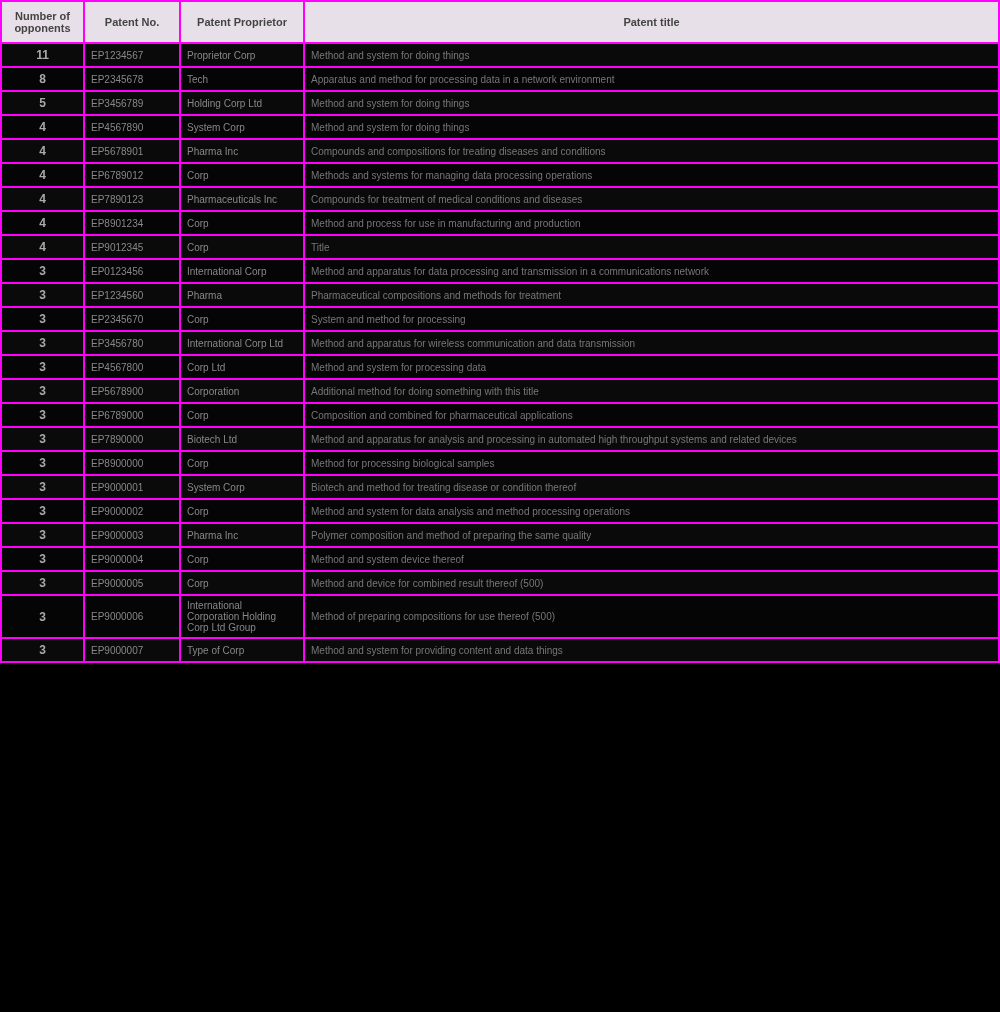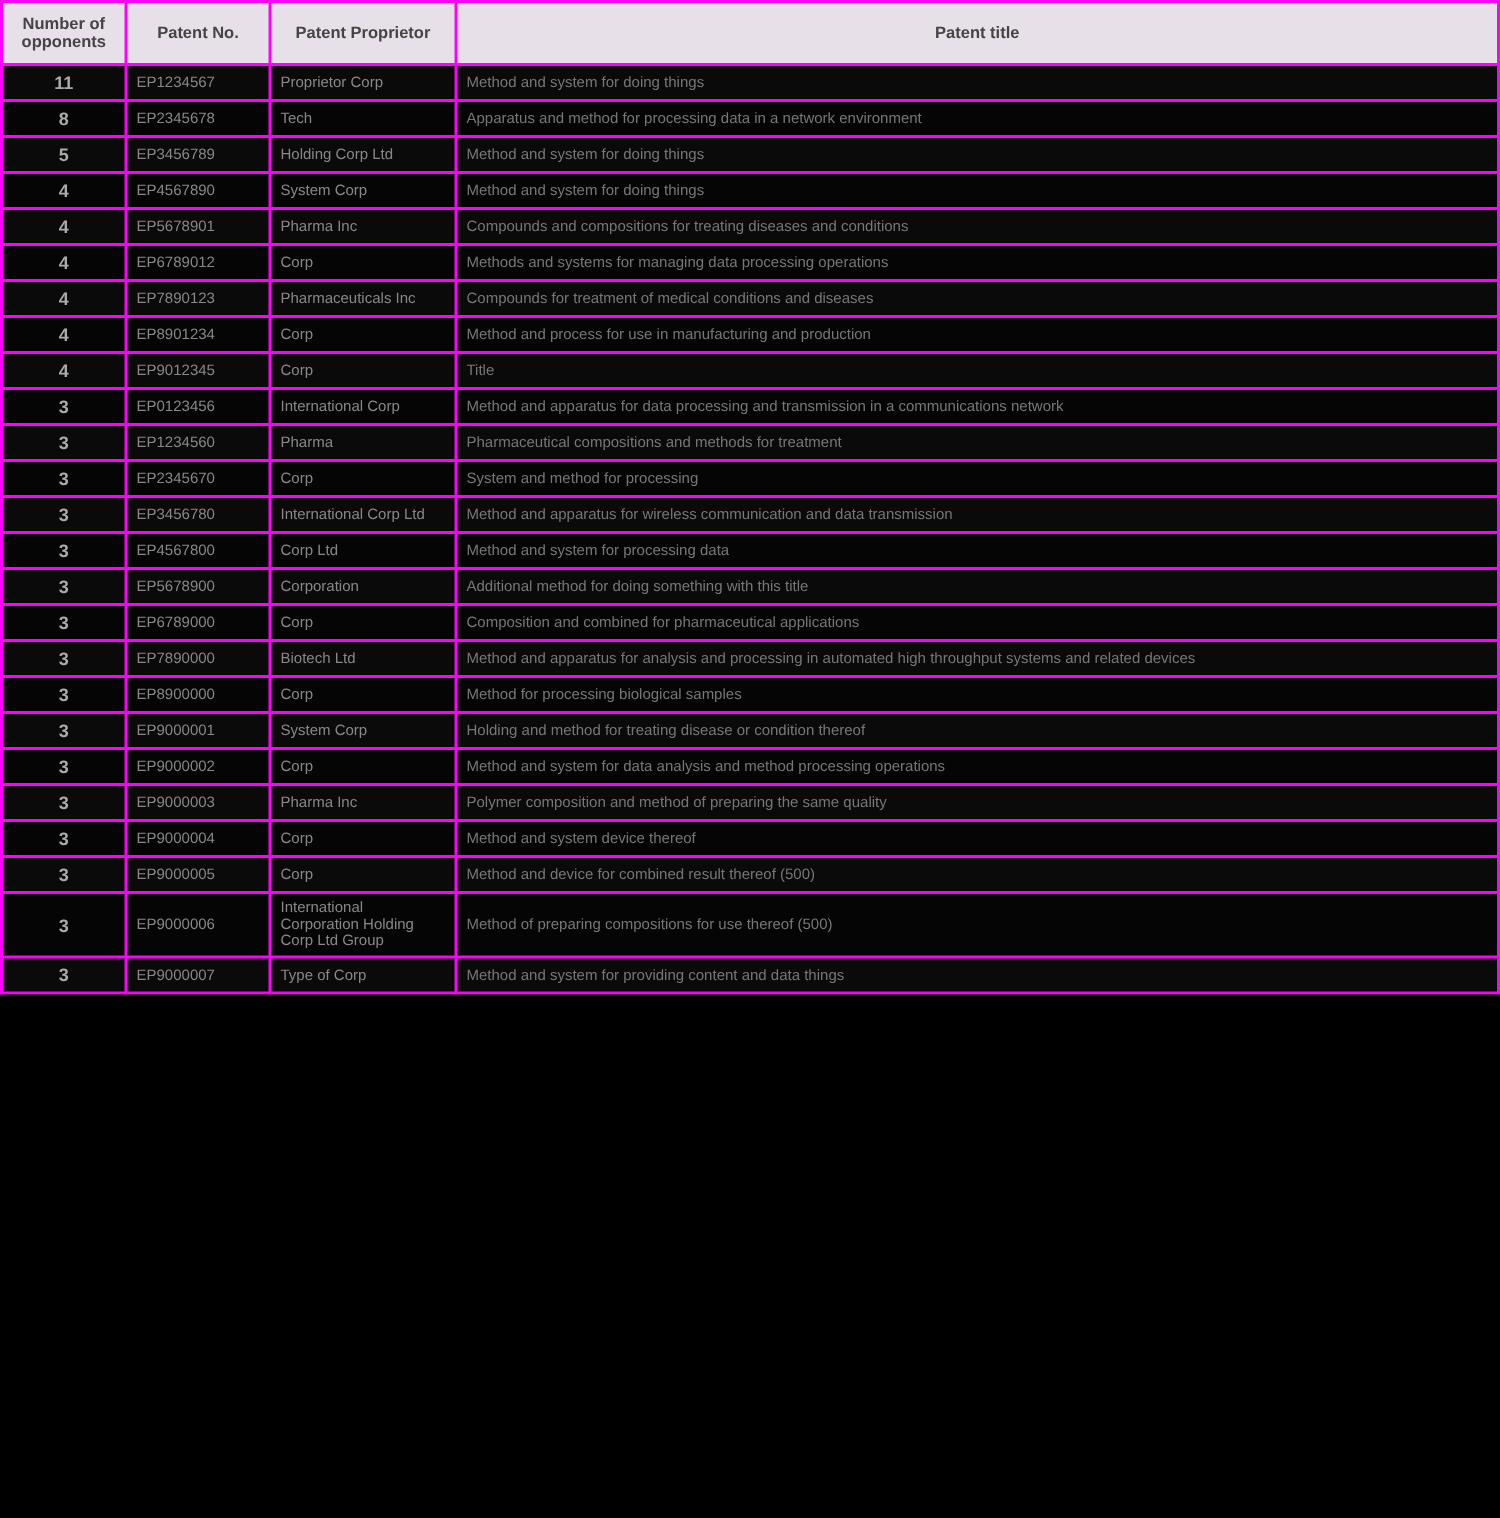--- a/index.html
+++ b/index.html
@@ -169,21 +169,21 @@
       <tr>
         <td class="num">3</td>
         <td class="patent-no">EP8900000</td>
         <td class="proprietor">Corp</td>
         <td class="title">Method for processing biological samples</td>
       </tr>
       <tr>
         <td class="num">3</td>
         <td class="patent-no">EP9000001</td>
         <td class="proprietor">System Corp</td>
-        <td class="title">Holding and method for treating disease or condition thereof</td>
+        <td class="title">Biotech and method for treating disease or condition thereof</td>
       </tr>
       <tr>
         <td class="num">3</td>
         <td class="patent-no">EP9000002</td>
         <td class="proprietor">Corp</td>
         <td class="title">Method and system for data analysis and method processing operations</td>
       </tr>
       <tr>
         <td class="num">3</td>
         <td class="patent-no">EP9000003</td>

